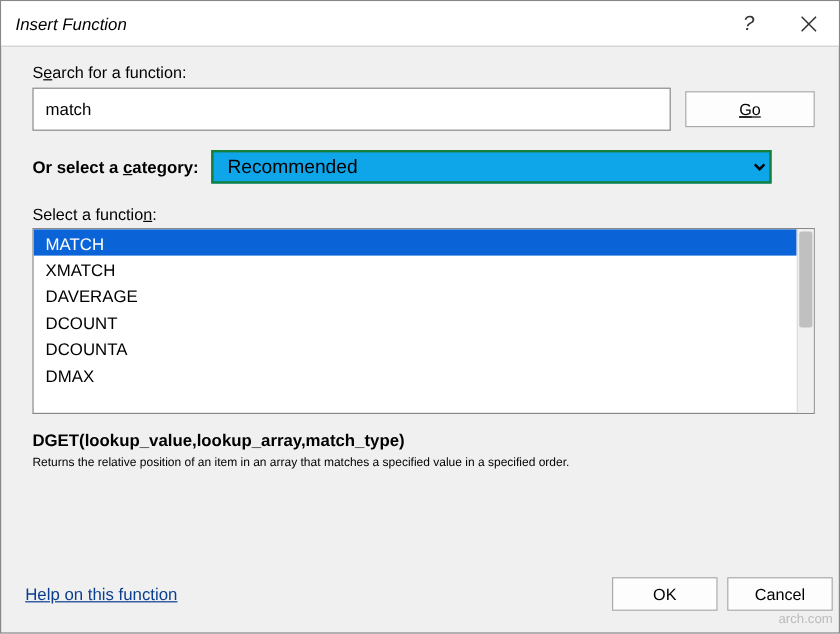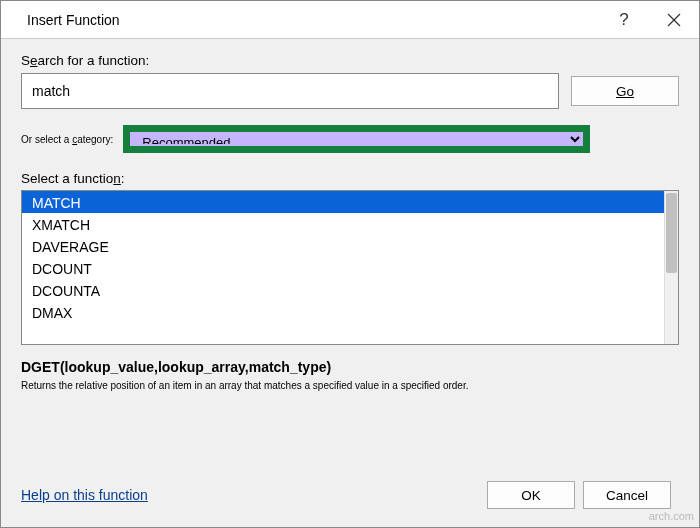--- a/index.html
+++ b/index.html
@@ -1,40 +1,40 @@
 <!DOCTYPE html>
 <html><head>
   <meta charset="utf-8">
   <style>
     * { box-sizing: border-box; font-family: "Segoe UI", Arial, sans-serif; }
     body { margin: 0; background: #888; display: flex; align-items: flex-start; justify-content: flex-start; }
     .dialog { width: 700px; height: 528px; background: #f0f0f0; border: 1px solid #888; display: flex; flex-direction: column; }
-    .titlebar { height: 38px; background: #fff; border-bottom: 1px solid #ccc; display: flex; align-items: center; padding-left: 26px; font-size: 14px; }
+    .titlebar { height: 38px; background: #fff; border-bottom: 1px solid #ccc; display: flex; align-items: center; padding-left: 12px; font-size: 14px; font-style: italic; }
     .titlebar-title { flex: 1; }
     .titlebar-btn { width: 50px; height: 38px; display: flex; align-items: center; justify-content: center; font-size: 16px; color: #333; cursor: default; }
     .titlebar-btn.close svg { width: 14px; height: 14px; }
     .titlebar-btn.help { font-size: 17px; }
-    .body { flex: 1; padding: 14px 20px 10px 20px; display: flex; flex-direction: column; }
+    .body { flex: 1; padding: 14px 20px 10px 4px; display: flex; flex-direction: column; margin-left: 22px; }
     .label { font-size: 13.5px; margin-bottom: 5px; }
     .row-search { display: flex; gap: 12px; align-items: flex-start; margin-bottom: 16px; }
     .search-input { flex: 1; height: 36px; border: 1px solid #888; background: #fff; padding: 6px 10px; font-size: 14px; }
     .go-btn { width: 108px; height: 30px; background: #fdfdfd; border: 1px solid #aaa; font-size: 13.5px; text-decoration: underline; cursor: default; display:flex; align-items:center; justify-content:center; margin-top:3px; }
     .row-category { display: flex; align-items: center; gap: 10px; margin-bottom: 18px; }
-    .cat-label { font-size: 10px; }
-    .cat-select { height: 28px; border: 7px solid #15803d; background: #c4b5fd; font-size: 13px; padding: 2px 8px; flex: 1; max-width: 467px; }
+    .cat-label { font-size: 14px; font-weight: bold; }
+    .cat-select { height: 28px; border: 2px solid #15803d; background: #0ea5e9; font-size: 16px; padding: 2px 8px; flex: 1; max-width: 467px; }
     .func-label { font-size: 13.5px; margin-bottom: 4px; }
     .listbox-wrap { display: flex; border: 1px solid #888; background: #fff; height: 155px; }
     .listbox { flex: 1; overflow: hidden; padding: 0; }
     .listbox .item { font-size: 14px; padding: 3px 10px 1px 10px; line-height: 18px; }
     .listbox .item.selected { background: #0a64d8; color: #fff; }
     .scrollbar { width: 14px; background: #f0f0f0; border-left: 1px solid #ddd; position: relative; }
     .scroll-thumb { position: absolute; left: 1px; right: 1px; top: 2px; height: 80px; background: #c0c0c0; border-radius: 2px; }
     .desc-sig { font-weight: bold; font-size: 14px; margin-top: 14px; }
     .desc-text { font-size: 10px; margin-top: 4px; line-height: 1.3; }
-    .footer { display: flex; align-items: center; padding: 10px 28px 18px 20px; border-top: 0; justify-content: space-between; }
+    .footer { display: flex; align-items: center; padding: 10px 5px 18px 20px; border-top: 0; justify-content: space-between; }
     .help-link { font-size: 14px; color: #0a3e8f; text-decoration: underline; cursor: pointer; }
     .spacer { flex: 1; }
     .footer-btn { width: 88px; height: 28px; background: #fdfdfd; border: 1px solid #aaa; font-size: 13.5px; margin-left: 8px; display:flex; align-items:center; justify-content:center; cursor: default; }
     .underline-char { text-decoration: underline; }
     .watermark { position: fixed; right: 6px; bottom: 6px; font-size: 11px; color: #bbb; font-family: Arial; }
   </style>
 </head>
 <body>
 
 <div class="dialog">

